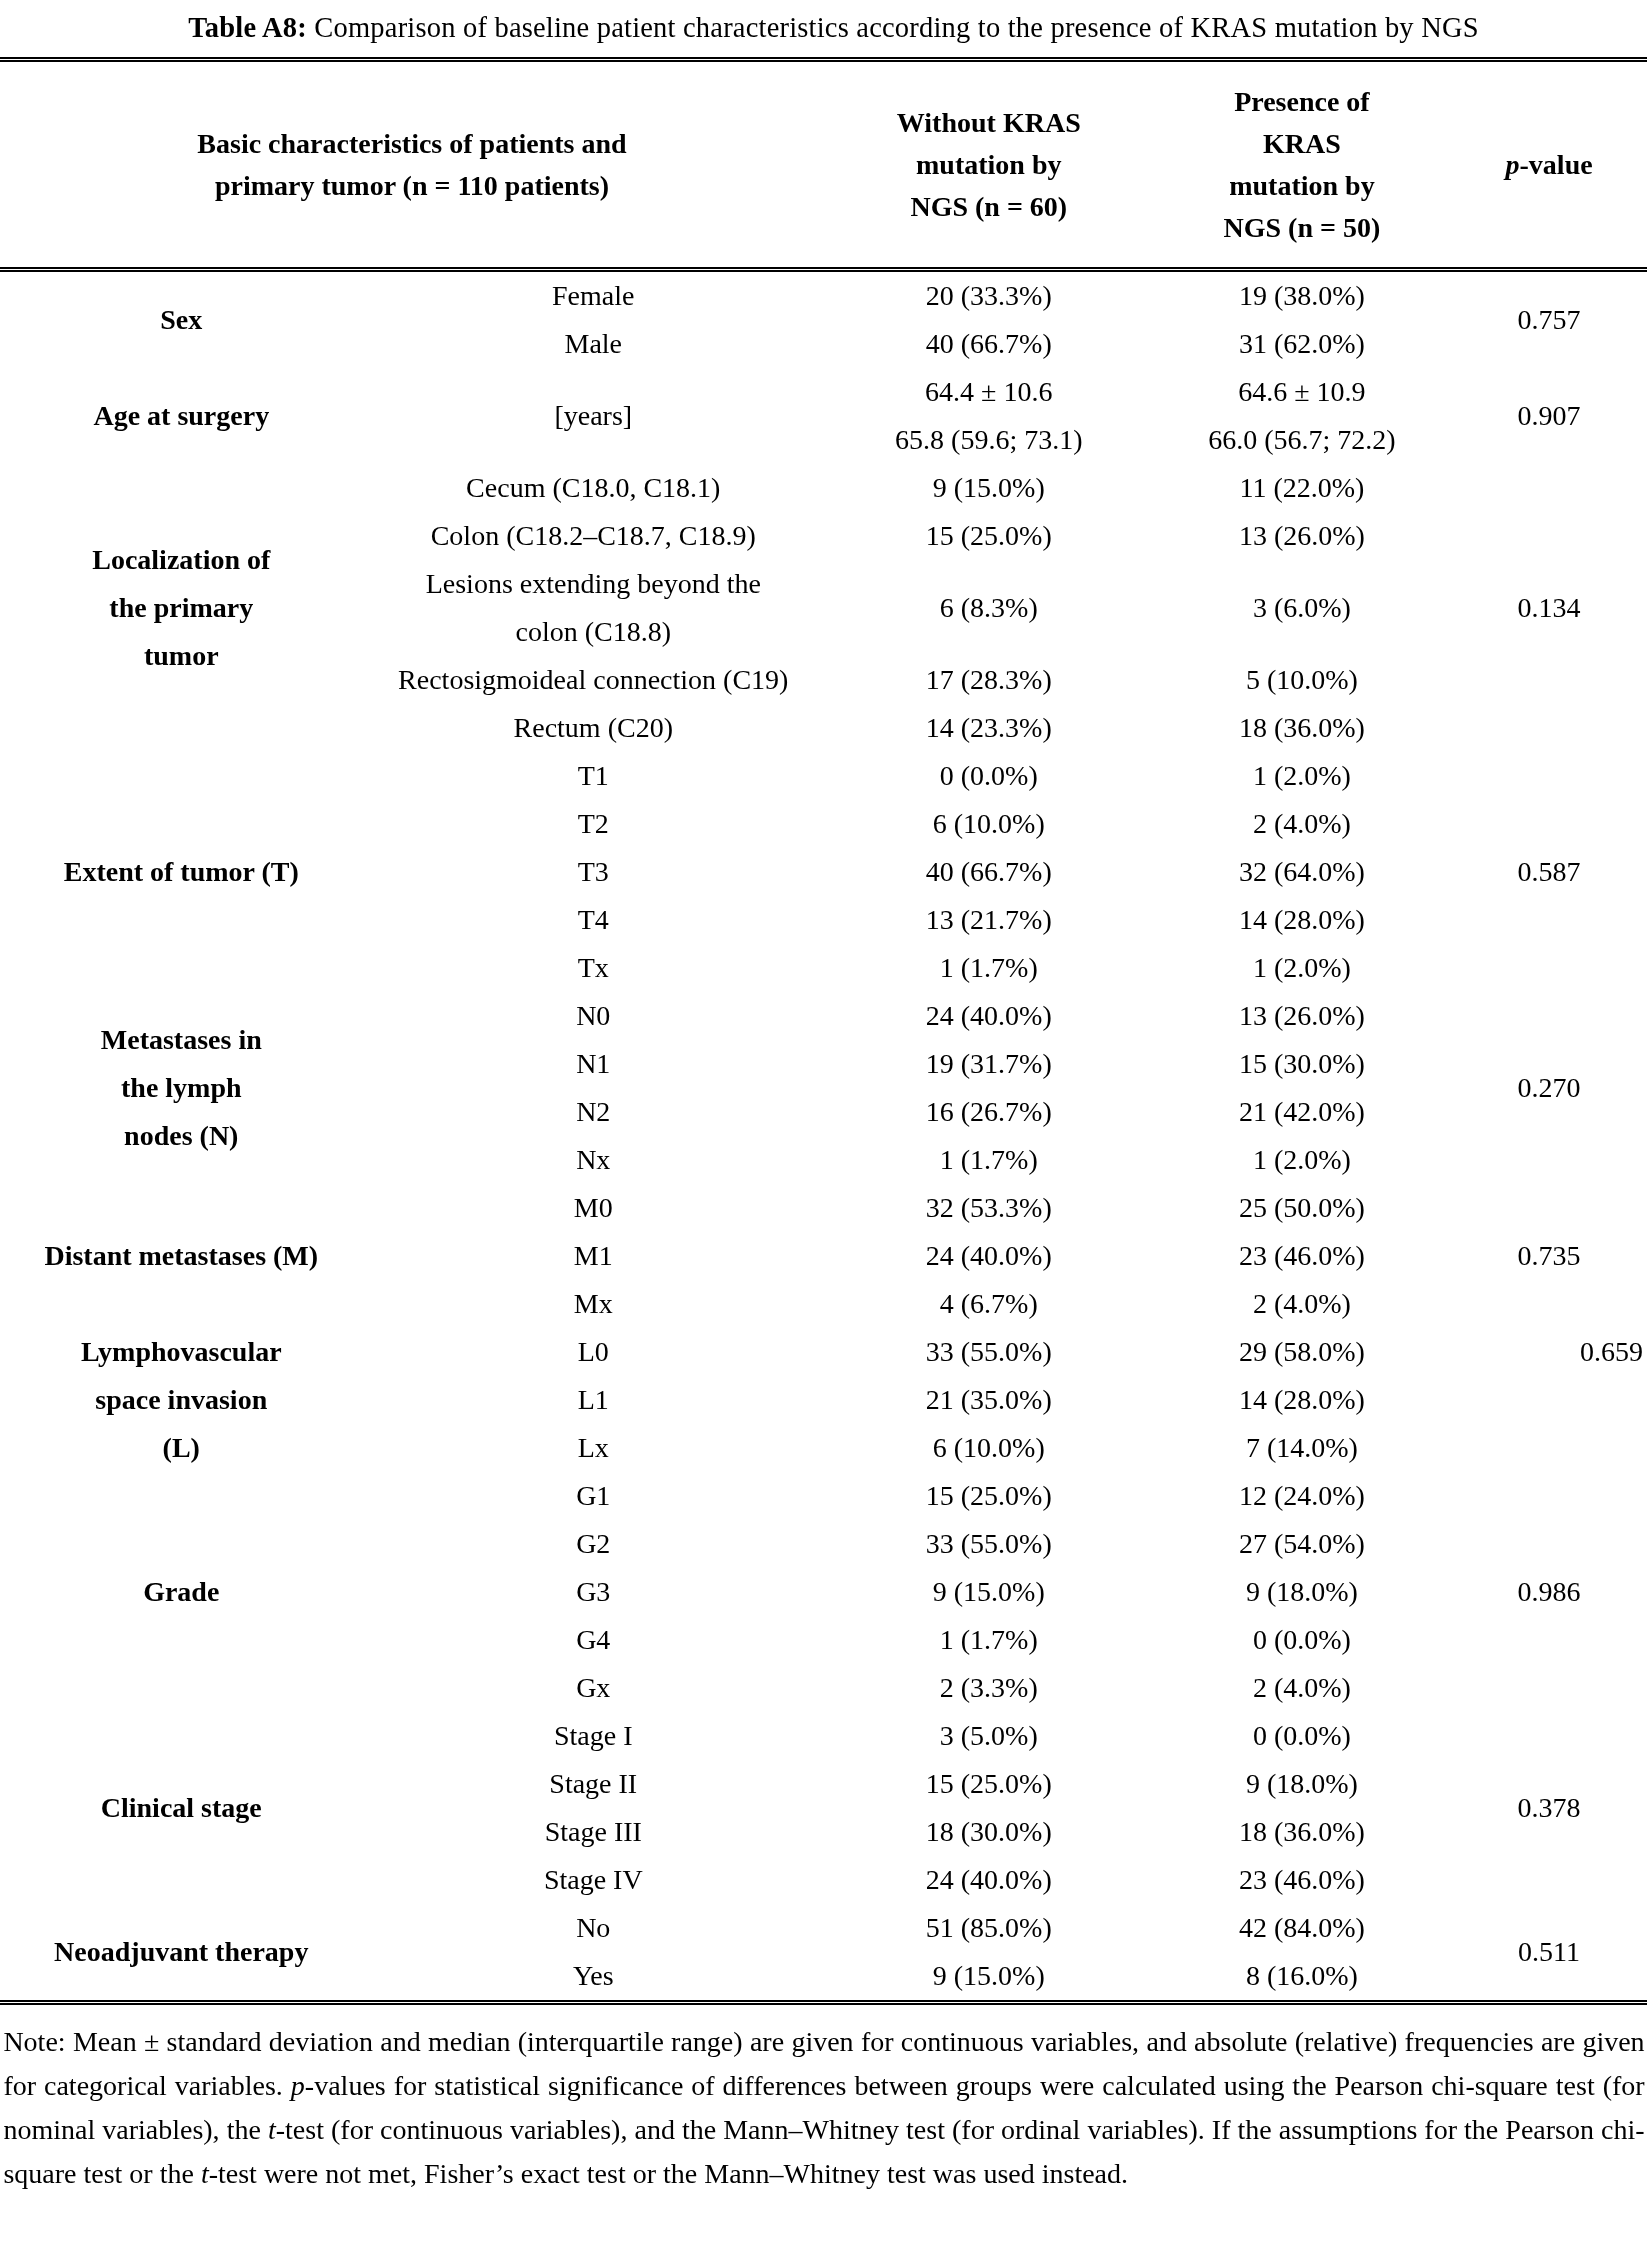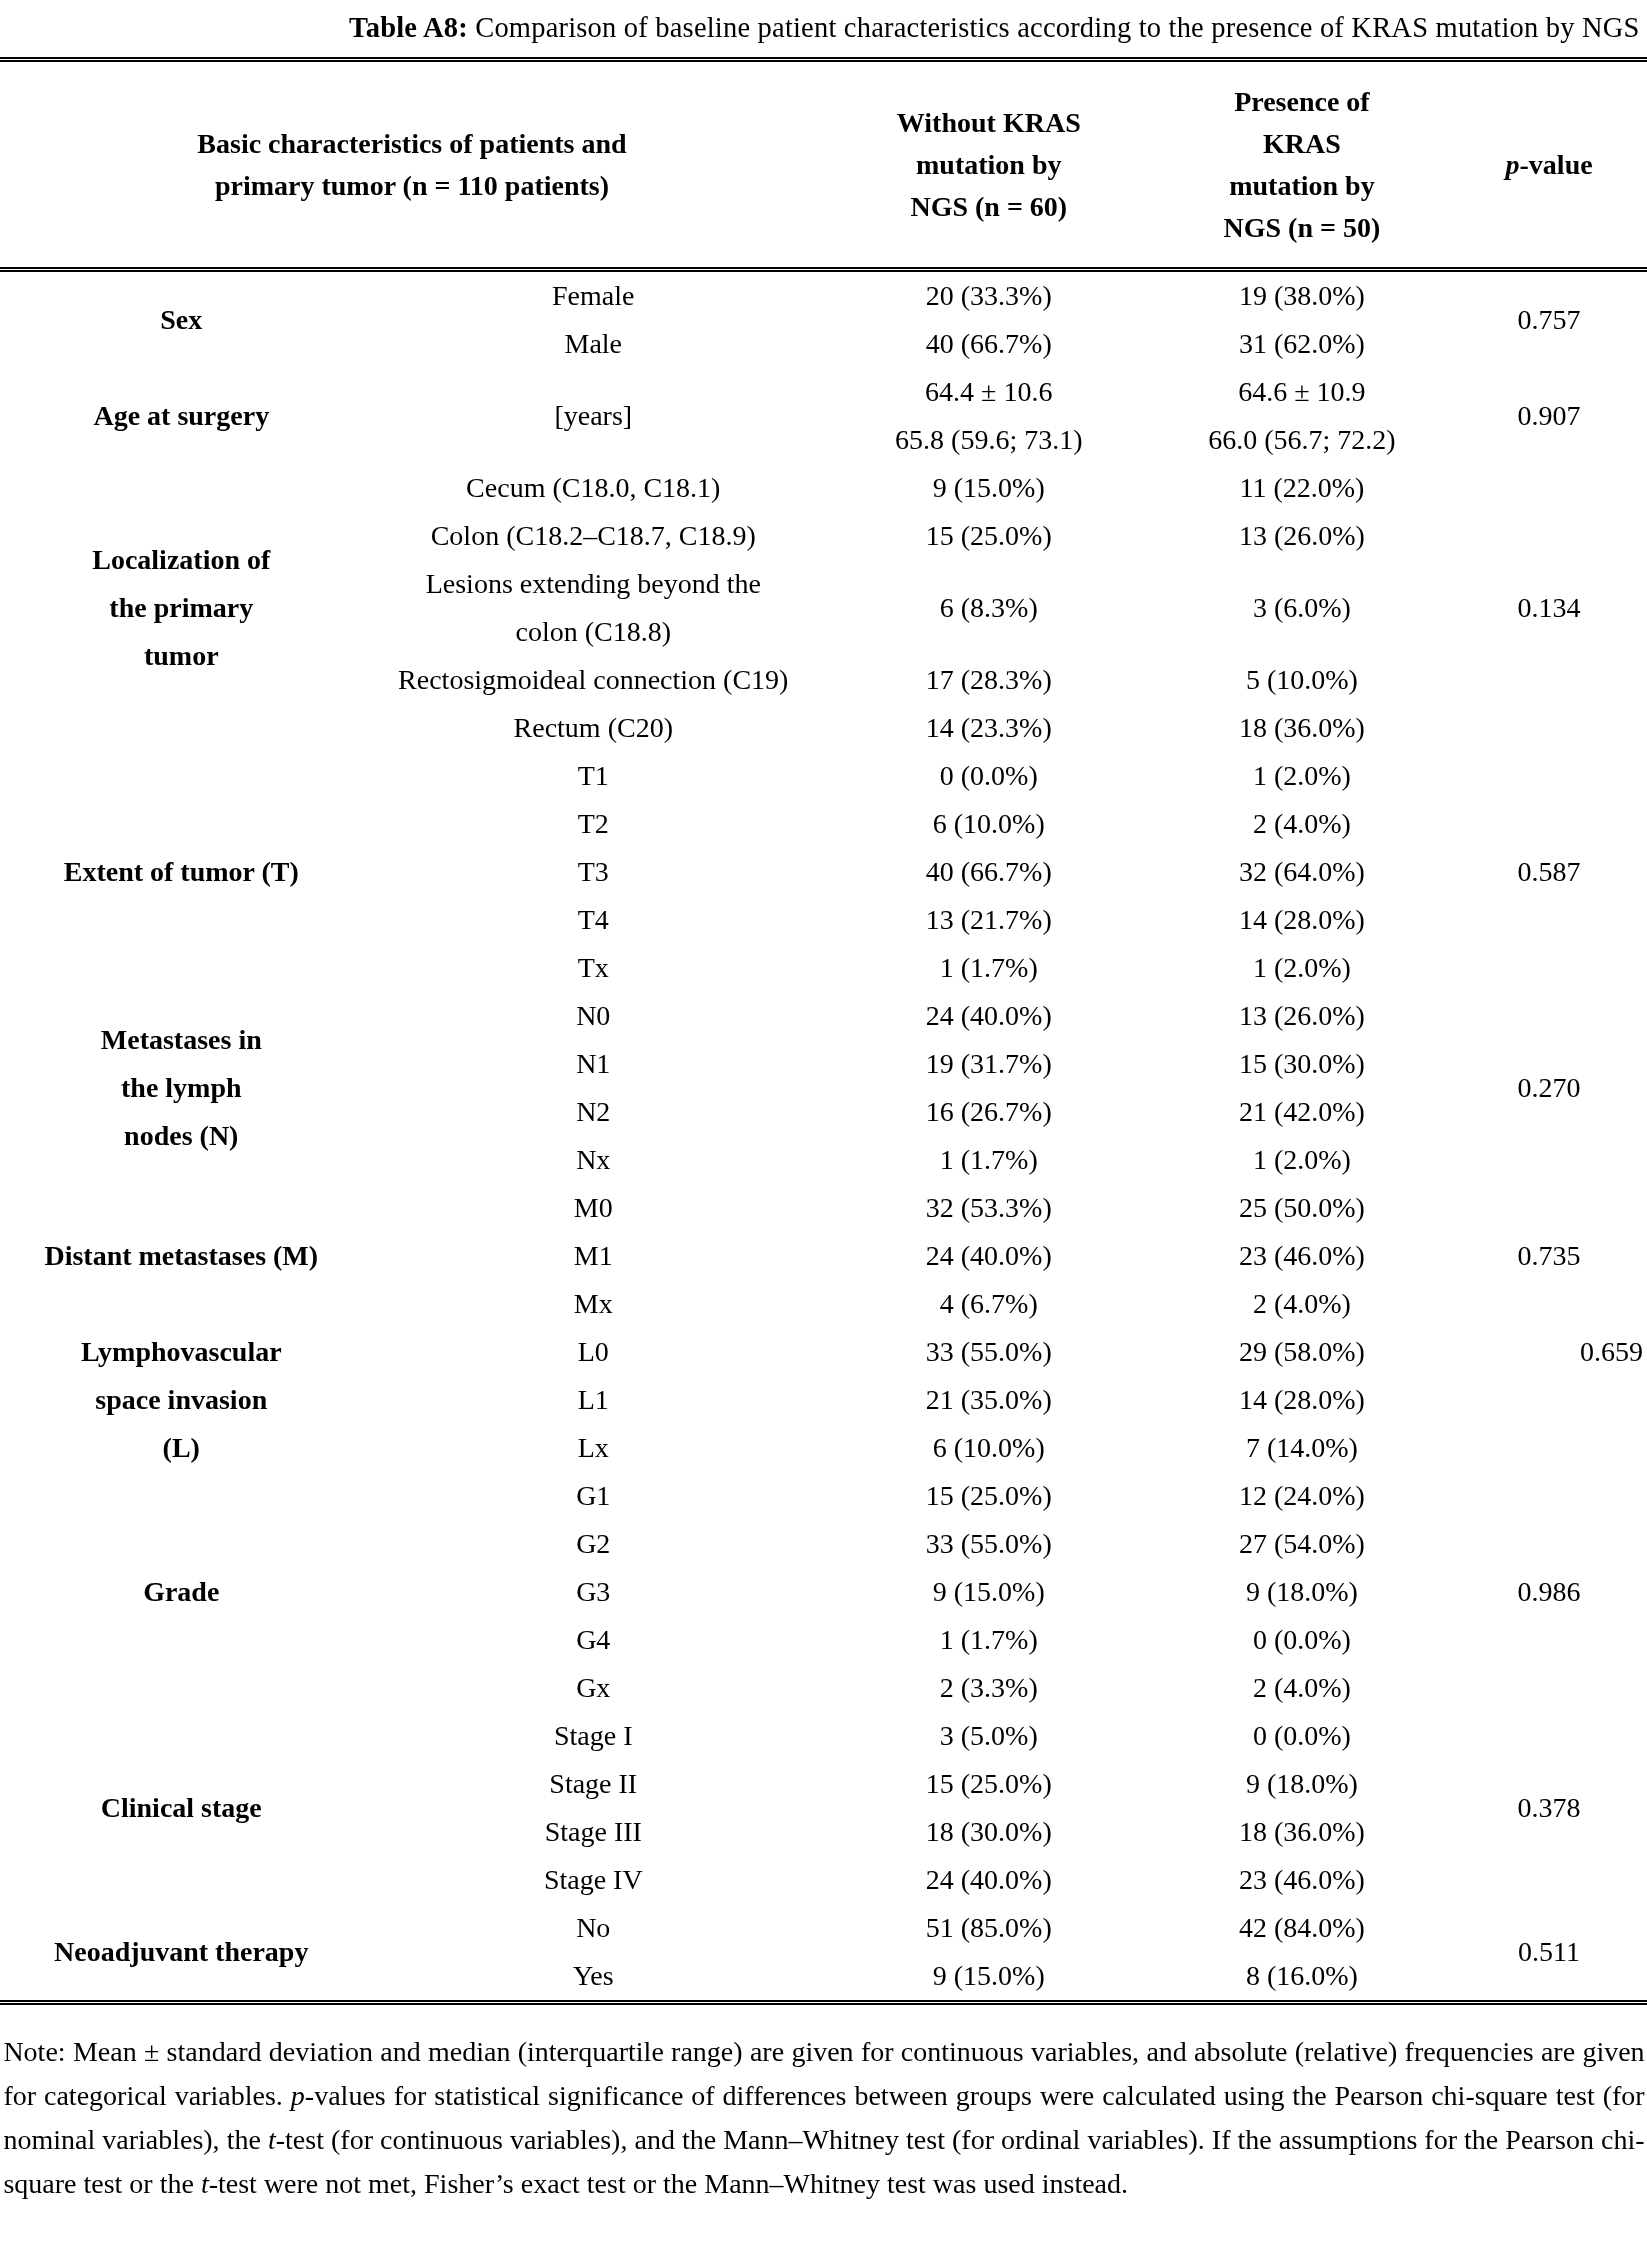--- a/index.html
+++ b/index.html
@@ -5,21 +5,21 @@
   html, body { margin: 0; padding: 0; background: #fff; color: #000; }
   .page {
     width: 1648px;
     height: 2261px;
     box-sizing: border-box;
     font-family: "Liberation Serif", "DejaVu Serif", serif;
     background: #fff;
     overflow: hidden;
   }
   .title {
-    text-align: right;
+    text-align: center;
     font-size: 28.5px;
     padding: 11.8px 8.4px 13.4px 8.4px;
     letter-spacing: 0.2px;
     margin-left: 19px;
   }
   .title .bold { font-weight: bold; }
   table.chars {
     width: 100%;
     border-collapse: collapse;
     border-top: 5.9px double #000;
@@ -49,21 +49,21 @@
     line-height: 48px;
     padding: 0 5px;
   }
   tbody td {
     font-weight: normal;
     line-height: 48px;
     padding: 0 5px;
   }
   td.pcell.top { vertical-align: top; text-align: right; }
   .note {
-    margin-top: 25px;
+    margin-top: 15px;
     padding: 0 3.4px;
     font-size: 28px;
     line-height: 44px;
     text-align: justify;
   }
   .note em { font-style: italic; }
 </style>
 </head>
 <body>
 

